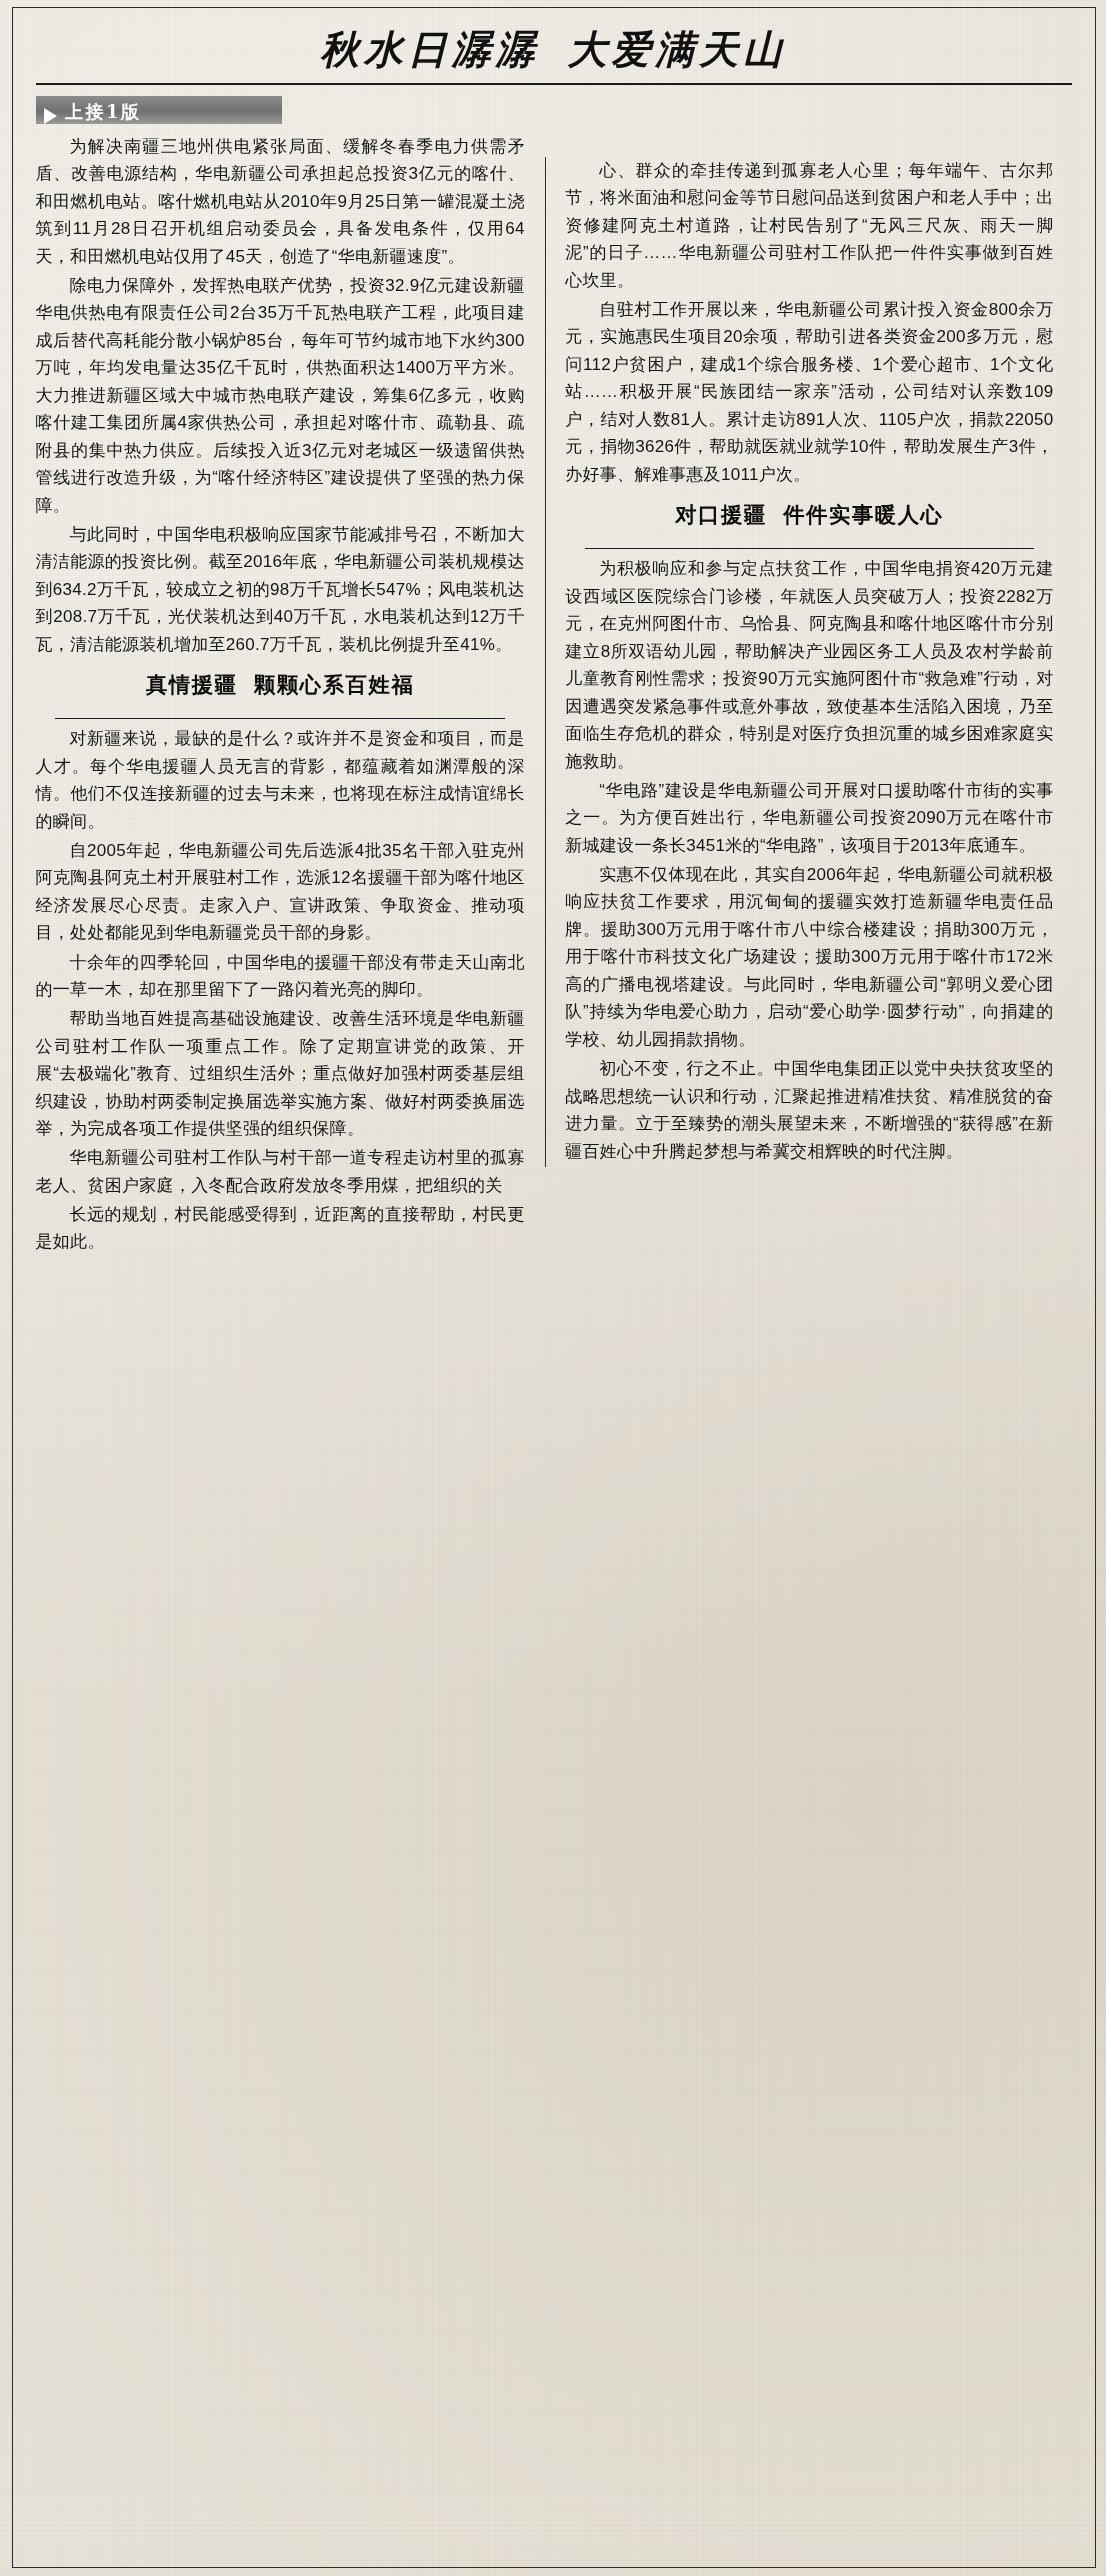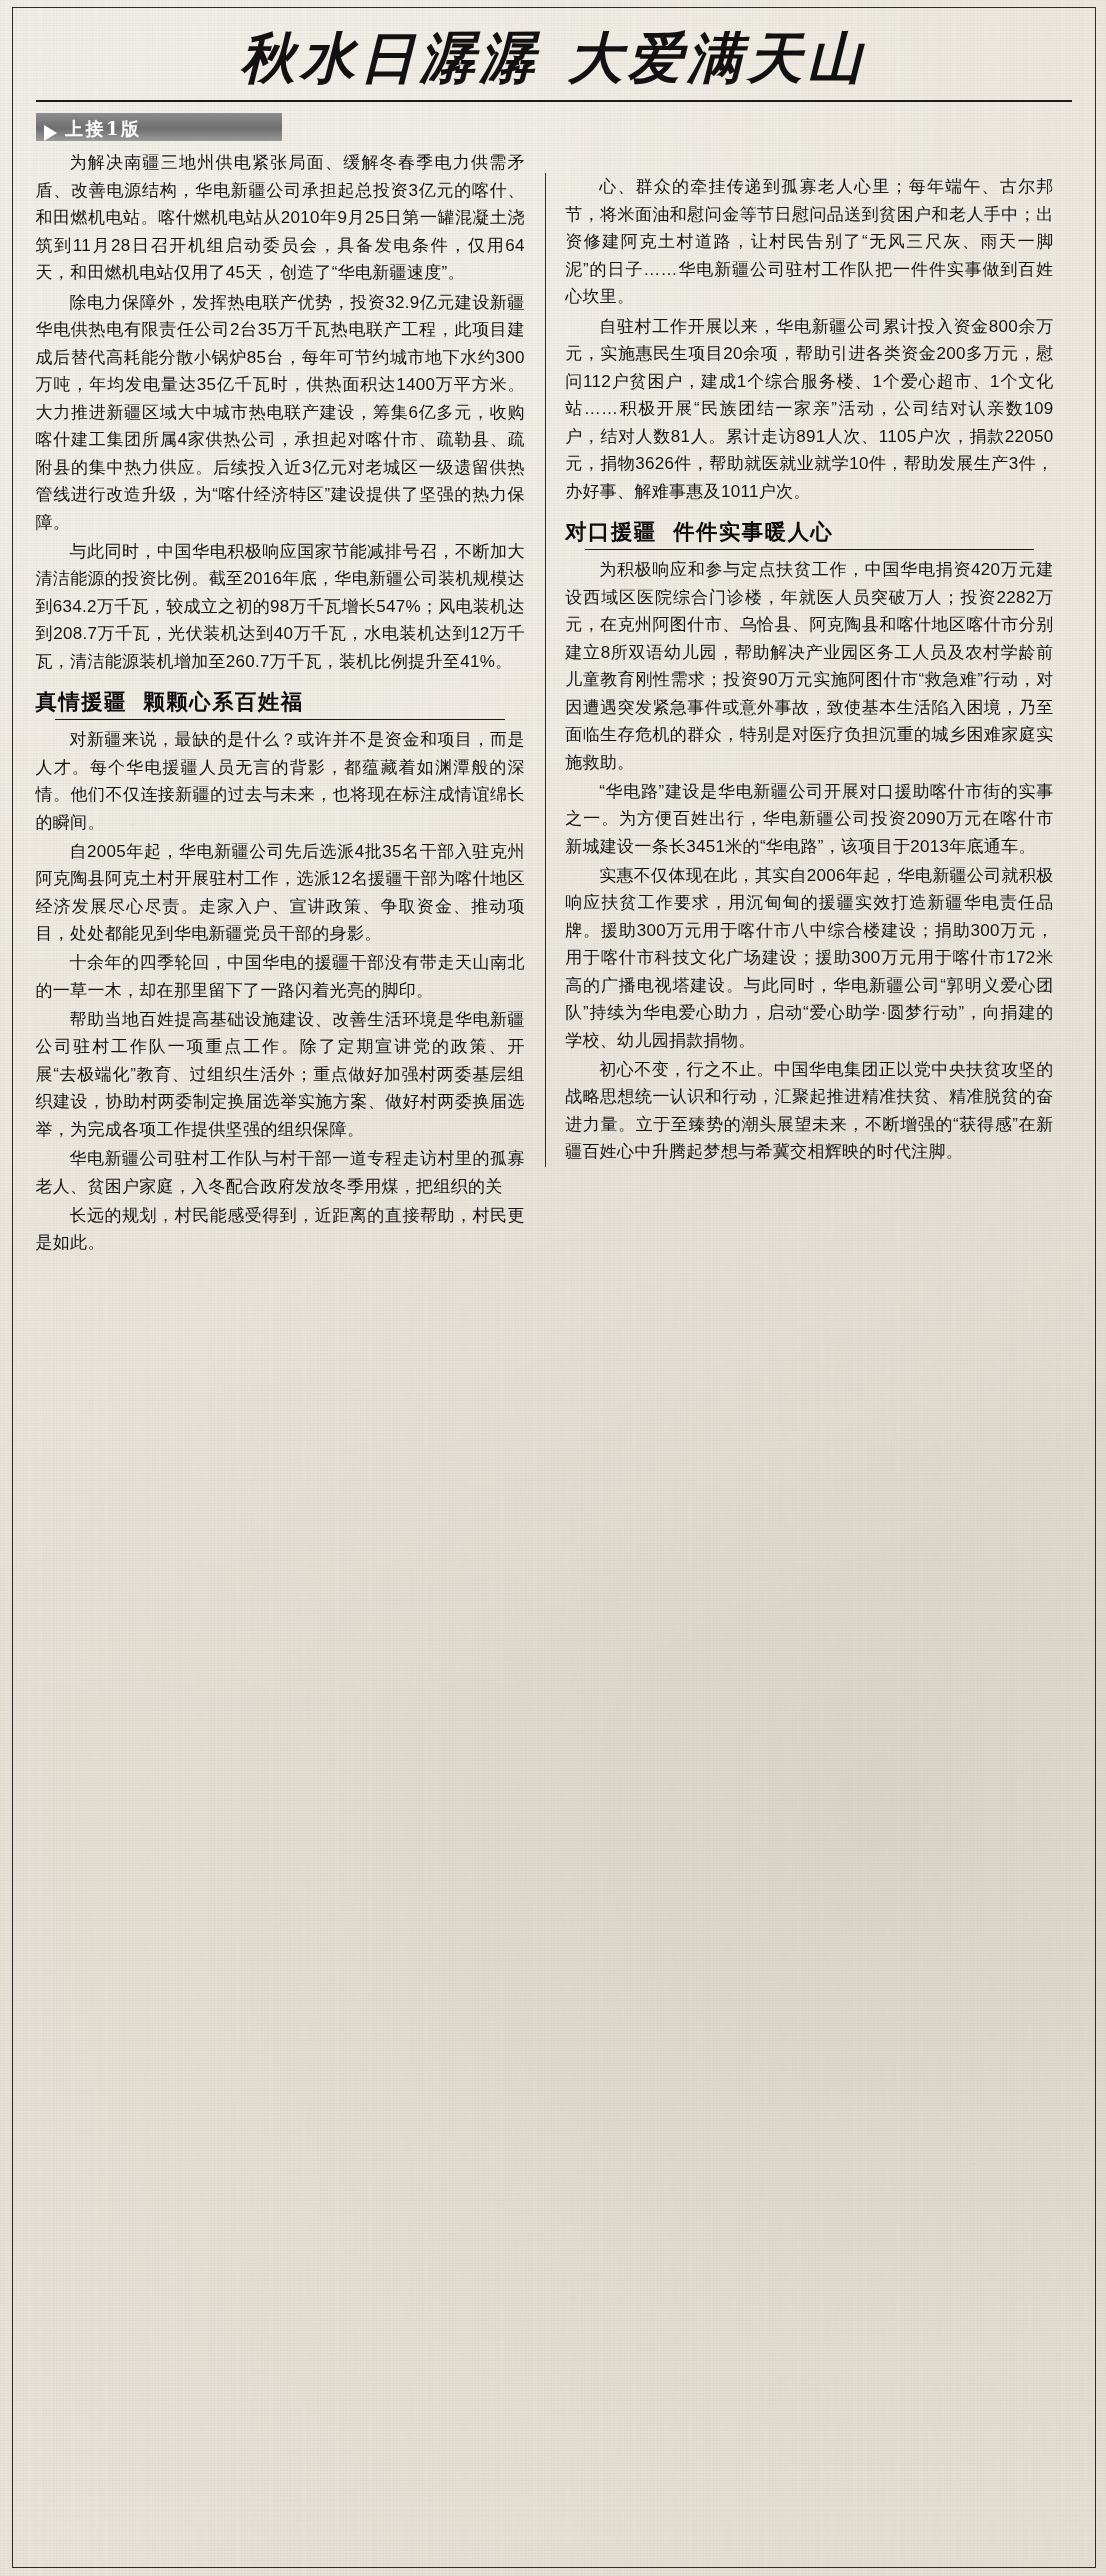--- a/index.html
+++ b/index.html
@@ -38,21 +38,21 @@
     left: 23px;
     top: 16.4px;
     right: 23px;
     bottom: 13px;
   }
   
   .headline {
     text-align: center;
     font-family: "DejaVu Serif", serif;
     font-weight: bold;
-    font-size: 55px;
+    font-size: 39px;
     line-height: 1.05;
     letter-spacing: 4.9px;
     color: #111;
     padding: 4.9px 0 1.6px 0;
     font-style: italic;
     white-space: nowrap;
   }
   .headline .gap { display: inline-block; width: 28px; }
 
   .rule-under-headline {
@@ -110,26 +110,26 @@
     text-align: justify;
     text-justify: inter-character;
     text-indent: 2em;
     font-family: Liberation Sans, sans-serif;
     letter-spacing: 0.3px;
   }
 
   h2.subhead {
     font-size: 21.3px;
     font-weight: bold;
-    text-align: left;
+    text-align: center;
     margin: 11.5px 0 6.6px 0;
     letter-spacing: 1.6px;
     color: #0d0d0d;
     position: relative;
-    padding-bottom: 4px;
+    padding-bottom: 20px;
     font-family: Liberation Sans, sans-serif;
   }
   h2.subhead::after {
     content: "";
     position: absolute;
     left: 4%;
     right: 4%;
     bottom: 0;
     border-bottom: 1.6px solid #1a1a1a;
   }

